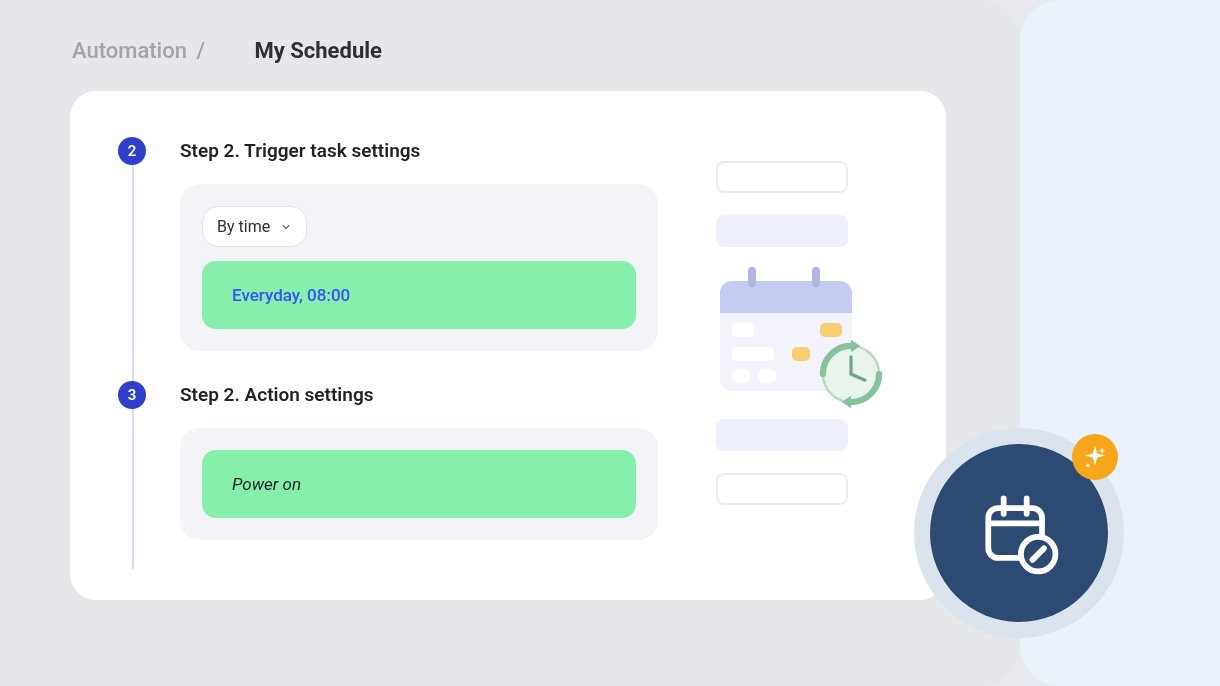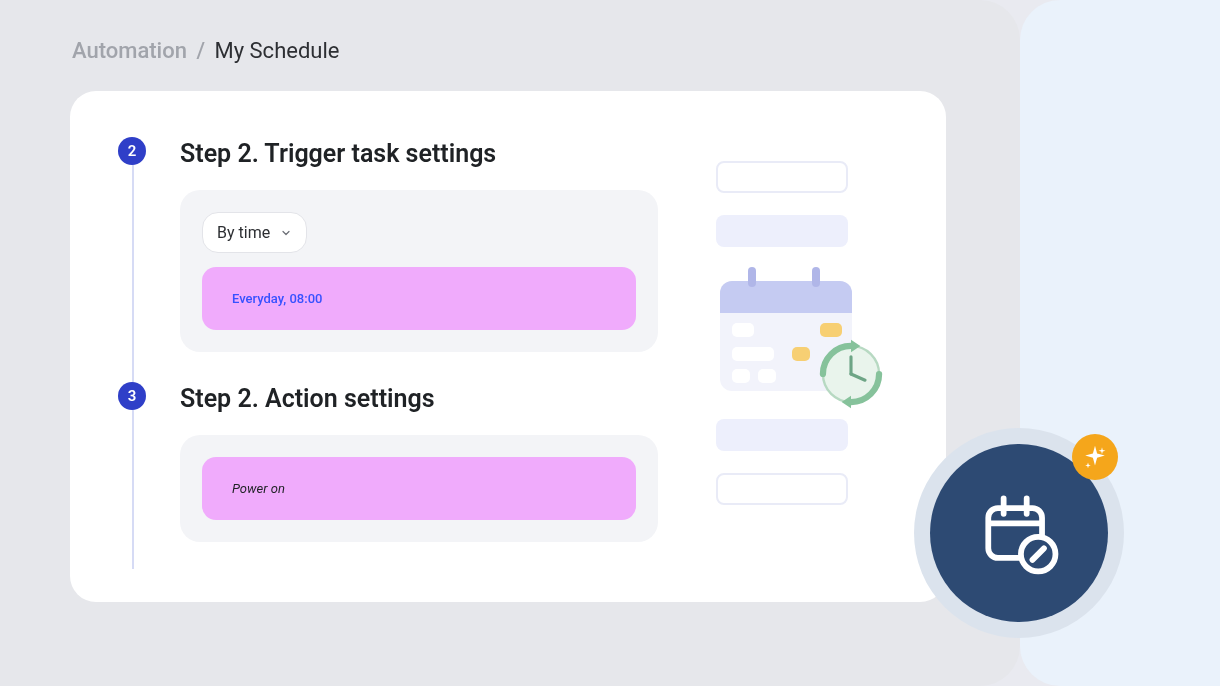--- a/index.html
+++ b/index.html
@@ -31,21 +31,21 @@
     padding: 38px 0 0 70px;
   }
   .breadcrumb {
     font-size: 22px;
     font-weight: 500;
     color: #a1a4ab;
     margin-bottom: 28px;
     margin-left: 2px;
   }
   .breadcrumb .sep { margin: 0 4px; color: #a1a4ab; }
-  .breadcrumb .current { color: #2d2f33; font-weight: 400; }
+  .breadcrumb .current { color: #2d2f33; font-weight: 700; margin-left: 40px; }
   .card {
     background: #ffffff;
     width: 876px;
     border-radius: 26px;
     padding: 48px 0 60px 48px;
     position: relative;
   }
   .steps {
     position: relative;
   }
@@ -76,21 +76,21 @@
     z-index: 2;
     flex-shrink: 0;
     position: relative;
     top: -2px;
   }
   .step-body {
     margin-left: 34px;
     flex: 1;
   }
   .step-title {
-    font-size: 25px;
+    font-size: 19px;
     font-weight: 600;
     color: #1f2225;
     margin-bottom: 22px;
   }
   .step-block {
     background: #f3f4f7;
     width: 478px;
     border-radius: 20px;
     padding: 22px;
   }
@@ -109,24 +109,24 @@
   }
   .chev {
     width: 12px;
     height: 12px;
     display: inline-flex;
     align-items: center;
     justify-content: center;
   }
   .chev svg { width: 12px; height: 12px; }
   .value-box {
-    background: #f0abfc;
+    background: #86efac;
     border-radius: 14px;
     padding: 24px 30px;
-    font-size: 13px;
+    font-size: 17px;
   }
   .value-time { color: #3751ff; font-weight: 500; }
   .value-action { color: #1f2225; font-style: italic; }
   
   .skeleton {
     position: absolute;
     right: 60px;
     top: 70px;
     width: 170px;
   }

